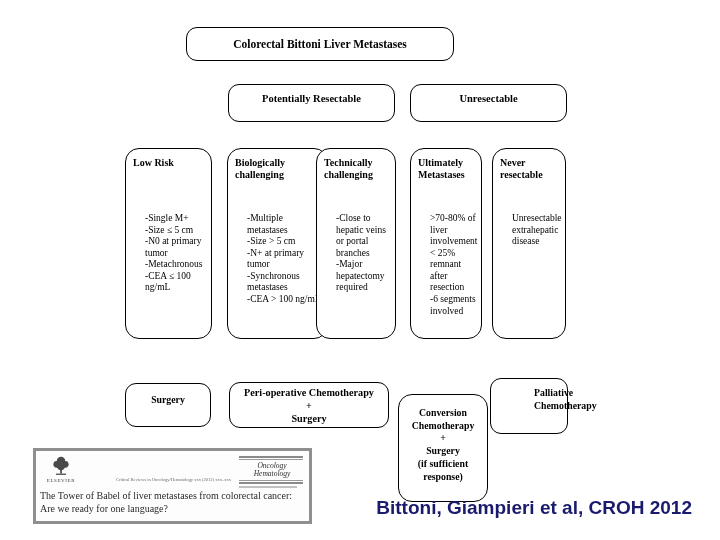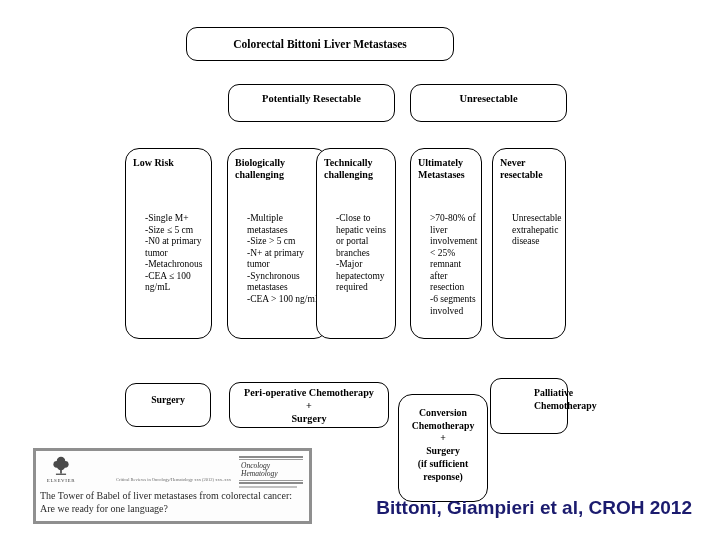--- a/index.html
+++ b/index.html
@@ -63,21 +63,21 @@
   .fig-top { position:relative; height:44px; }
   .elsevier { position:absolute; left:8px; top:4px; width:34px; text-align:center; }
   .elsevier svg { display:block; margin:0 auto; }
   .elsevier .els-txt {
     font-size:5px; letter-spacing:0.6px; color:#3c3c3c; margin-top:1px;
   }
   .fig-header-line {
     position:absolute; left:70px; top:26px; width:135px; text-align:center;
     font-size:4.5px; color:#6a6a6a;
   }
-  .masthead { position:absolute; right:6px; top:4px; width:64px; }
+  .masthead { position:absolute; right:6px; top:4px; width:64px;text-align:center; }
   .rule { border-top:1px solid #9a9a9a; margin:1px 0; }
   .rule.thick { border-top:2px solid #8a8a8a; }
   .mast-name {
     font-style:italic; font-size:7.5px; line-height:1.05; color:#2e2e2e;
     white-space:pre-line; padding:1px 0 1px 2px;
   }
   .mast-url-bar { height:2px; background:#c0c0c0; margin-top:2px; width:90%; }
   .fig-title {
     position:absolute; left:4px; right:16px; bottom:6px; 
     font-size:10px; line-height:1.25; color:#2a2a2a;

